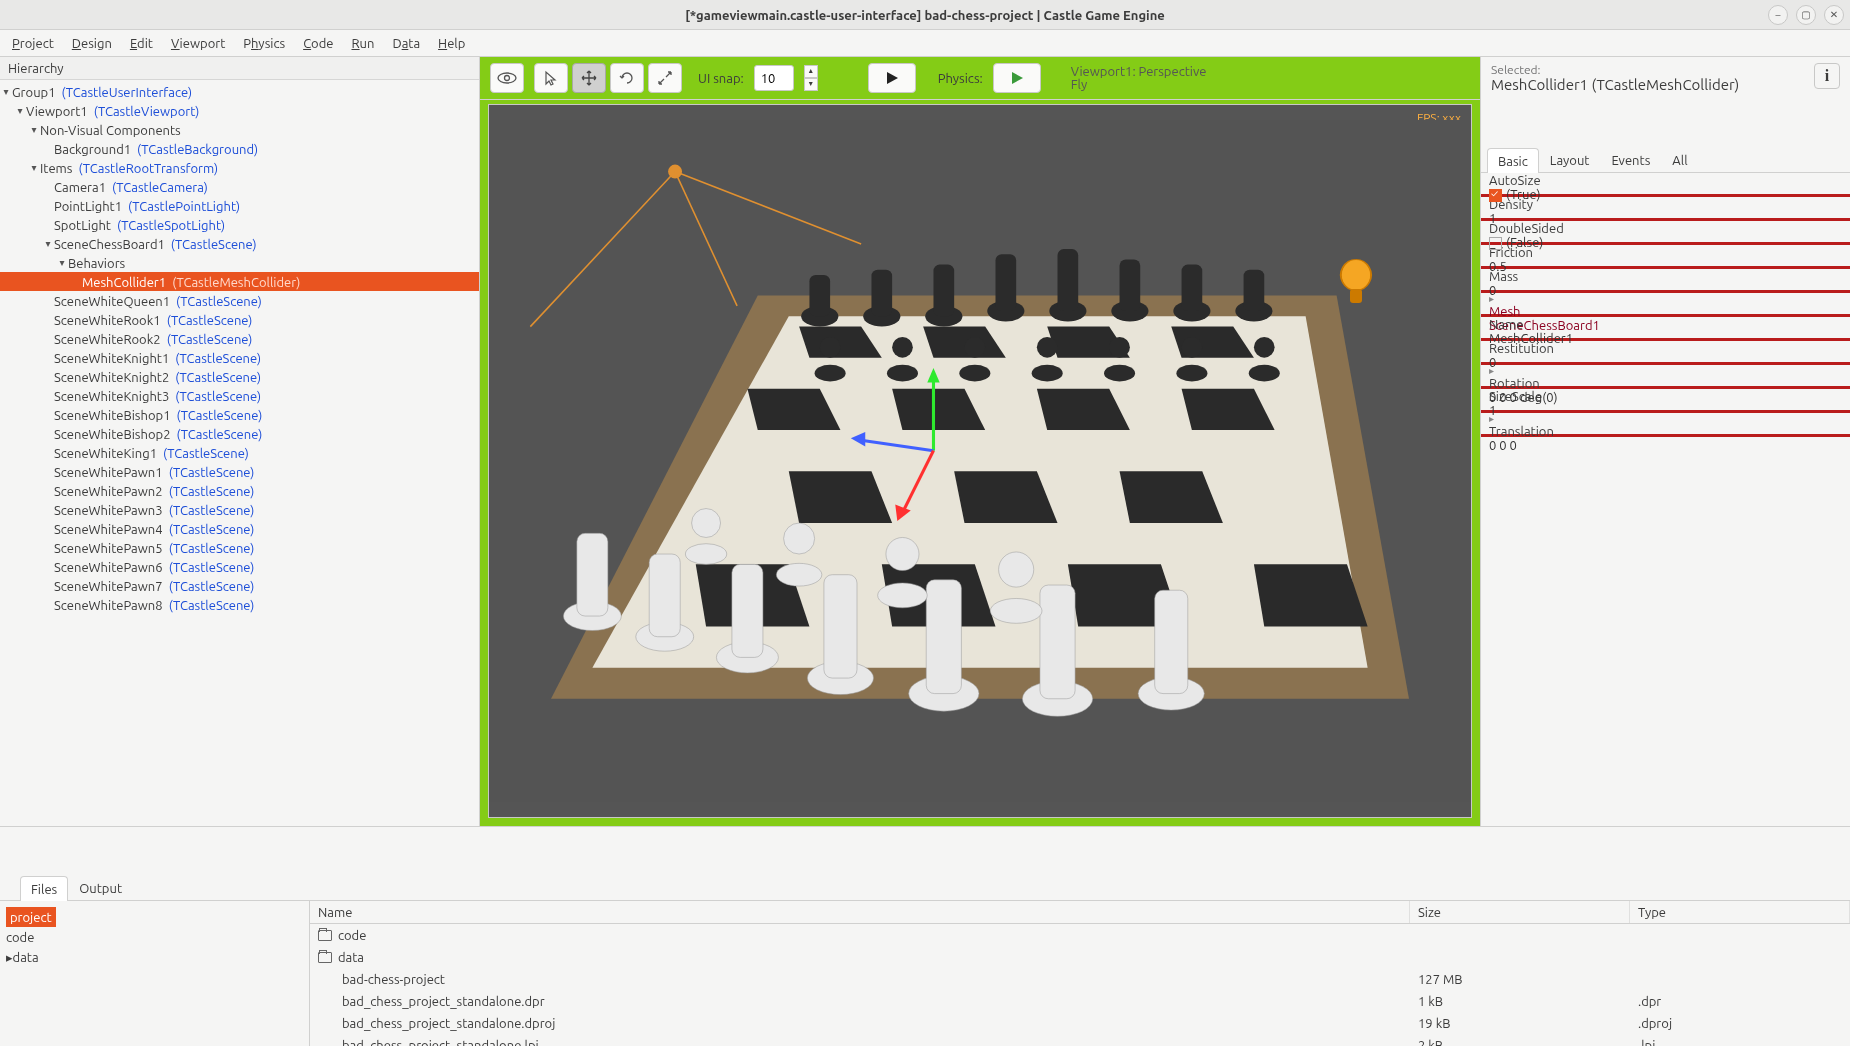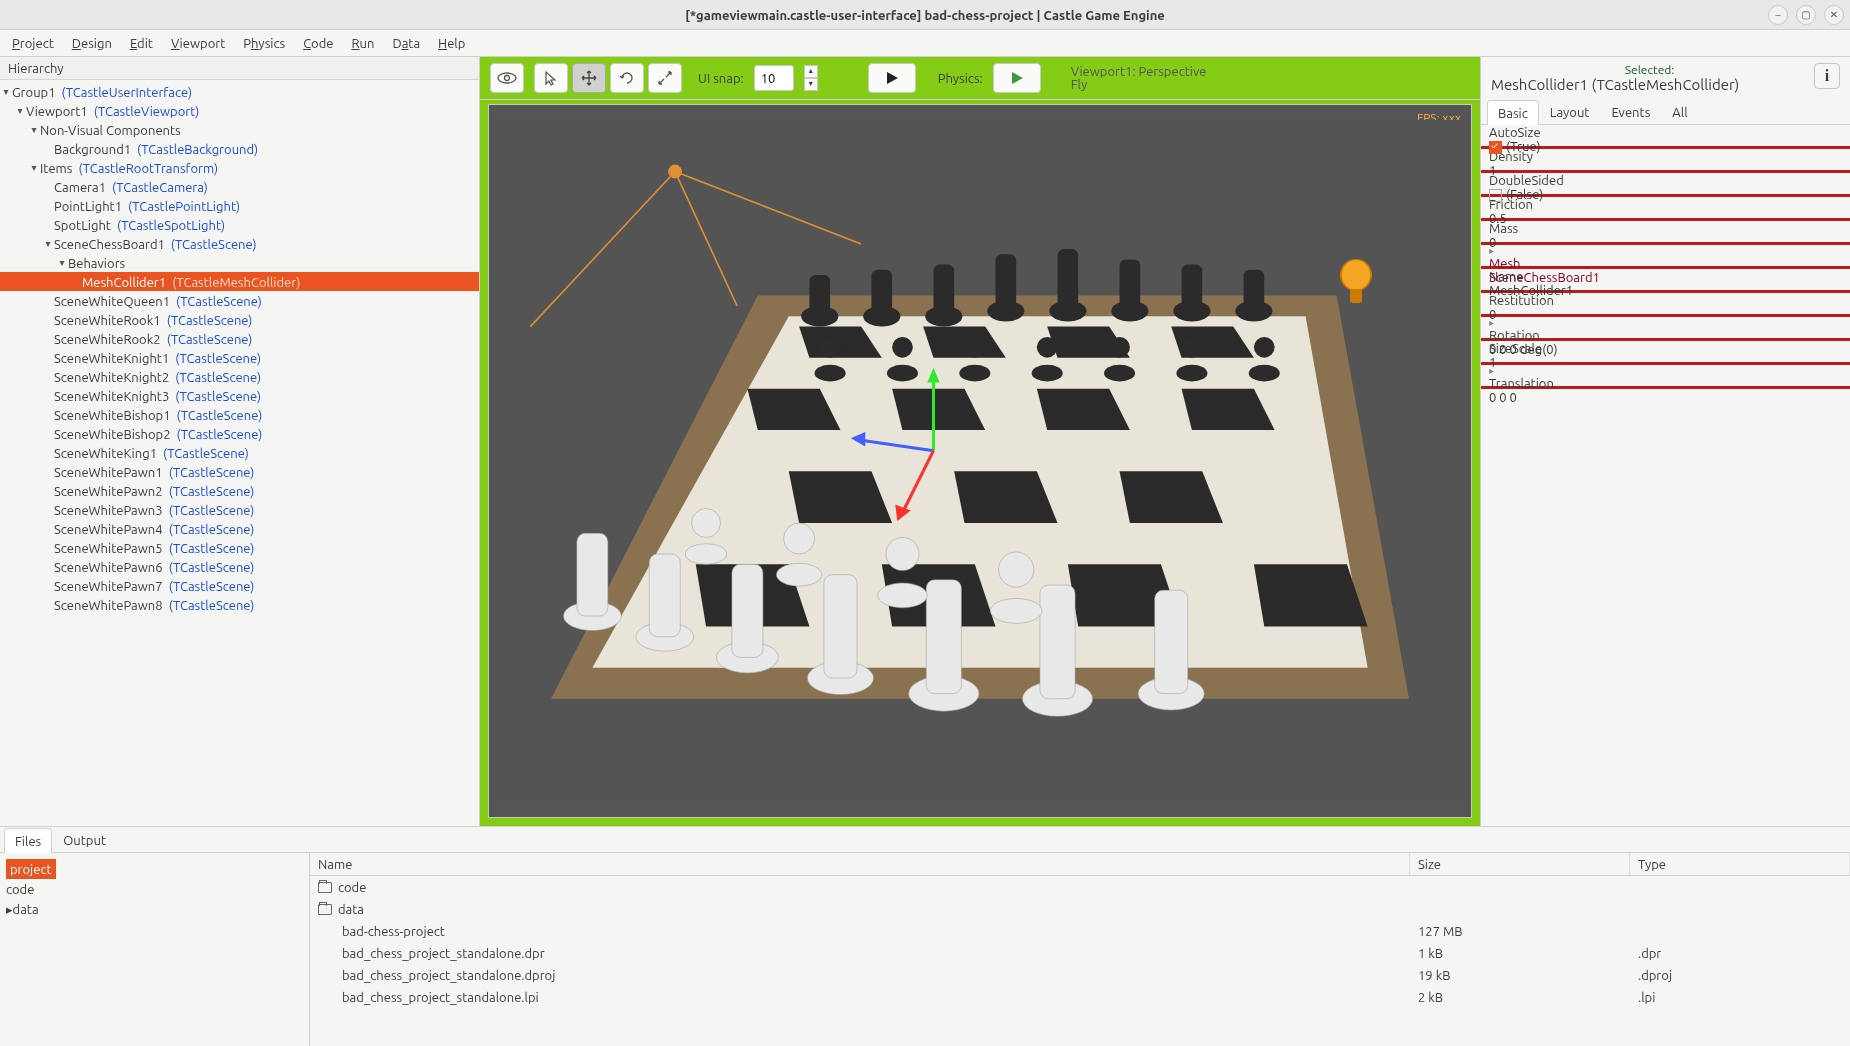--- a/index.html
+++ b/index.html
@@ -35,36 +35,36 @@
 .physlabel { margin-left: 12px; }
 .camerainfo { margin-left: 20px; font-size: 11px; color: #555; line-height: 13px; }
 .viewport { flex: 1; margin: 4px 8px 8px 8px; border: 1px solid #c8c8c7; background: #555; position: relative; overflow: hidden; }
 .viewport .fps { position: absolute; top: 6px; right: 10px; color: #ffb040; font-size: 12px; }
 .viewport .scene { position: absolute; inset: 0; display: flex; align-items: center; justify-content: center; color: #888; }
 .viewport .bulb { position: absolute; top: 150px; right: 90px; font-size: 44px; }
 .right { width: 370px; border-left: 1px solid #d0d0cf; display: flex; flex-direction: column; }
 .right-head { padding: 6px 10px; display: flex; align-items: flex-start; gap: 6px; }
 .right-head .txt { flex: 1; }
 .right-head .infobtn { width: 26px; height: 26px; border: 1px solid #c8c8c7; border-radius: 4px; display: flex; align-items: center; justify-content: center; font-family: serif; font-weight: bold; font-size: 16px; cursor: pointer; }
-.sel-label { font-size: 12px; color: #14532d; text-align: center; }
+.sel-label { font-size: 12px; color: #737373; }
 .sel-name { font-size: 15px; }
 .tabs { display: flex; border-bottom: 1px solid #d0d0cf; padding: 0 6px; }
-.tab { padding: 5px 10px; cursor: pointer; border: 1px solid transparent; border-bottom: none; border-radius: 4px 4px 0 0; }
+.tab { padding: 5px 10px; cursor: pointer; border: 1px solid transparent; border-bottom: none; border-radius: 4px 4px 0 0; margin-top: 48px; }
 .tab.active { background: #fff; border-color: #d0d0cf; position: relative; top: 1px; }
 .props { flex: 1; overflow: auto; }
 .prow { display: flex; align-items: flex-start; height: 24px; border-bottom: 3px solid #b91c1c; padding: 0 8px; flex-direction: column; }
 .prow .exp { width: 12px; color: #888; font-size: 10px; }
 .prow .pname { width: 130px; }
 .prow .pval { flex: 1; color: #333; }
 .prow.linked .pname, .prow.linked .pval { color: #8b0020; }
 .chk { width: 13px; height: 13px; border: 1px solid #aaa; display: inline-block; vertical-align: middle; margin-right: 4px; position: relative; }
 .chk.on { background: #e95420; border-color: #e95420; }
 .chk.on::after { content: "✓"; color: #fff; font-size: 10px; position: absolute; top: -2px; left: 1px; }
 .bottom { height: 220px; border-top: 1px solid #d0d0cf; display: flex; flex-direction: column; }
-.btabs { display: flex; padding: 0 4px; border-bottom: 1px solid #d0d0cf; }
+.btabs { display: flex; padding: 0 20px; border-bottom: 1px solid #d0d0cf; }
 .bcontent { flex: 1; display: flex; }
 .ftree { width: 310px; border-right: 1px solid #d0d0cf; padding: 6px; overflow: auto; }
 .ftree .frow { height: 20px; display: flex; align-items: center; cursor: pointer; }
 .ftree .frow.sel { background: #e95420; color: #fff; padding: 0 4px; width: fit-content; }
 .flist { flex: 1; display: flex; flex-direction: column; }
 .fhead { display: flex; border-bottom: 1px solid #d0d0cf; background: #f5f5f4; }
 .fcol { padding: 4px 8px; border-right: 1px solid #e0e0df; }
 .fcol.name { flex: 1; }
 .fcol.size { width: 220px; }
 .fcol.type { width: 220px; }

